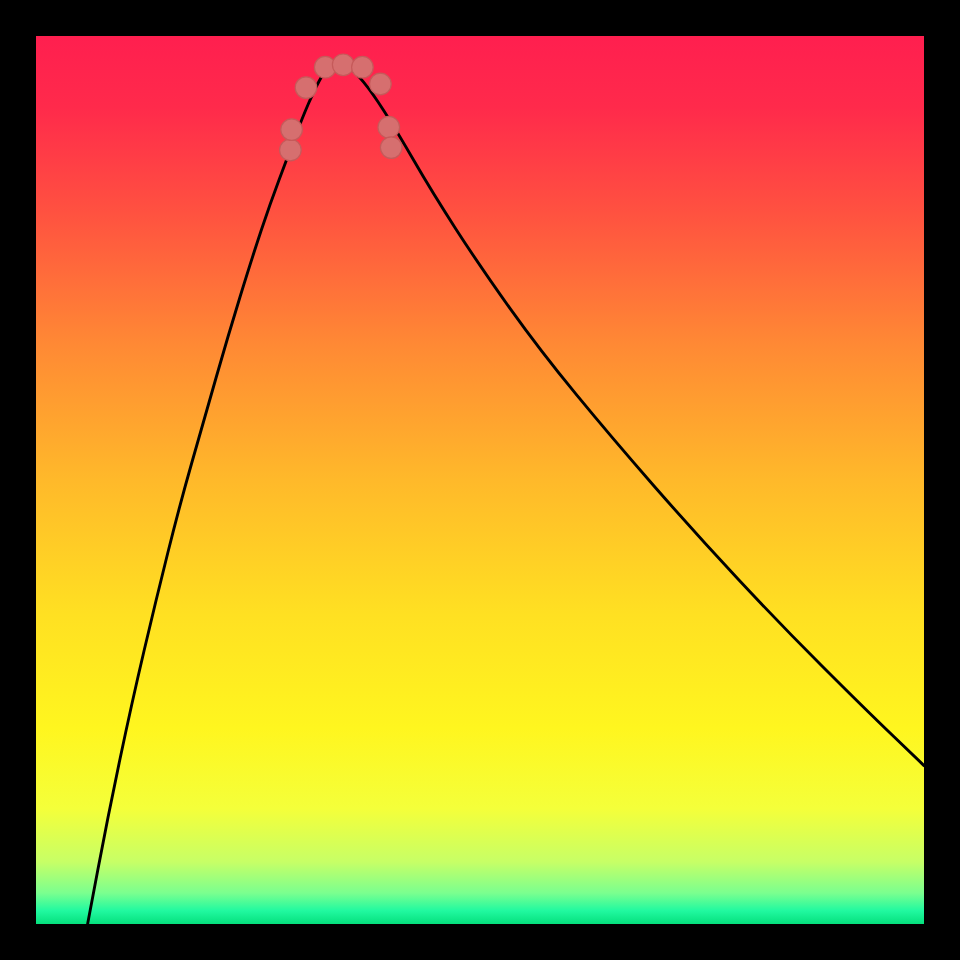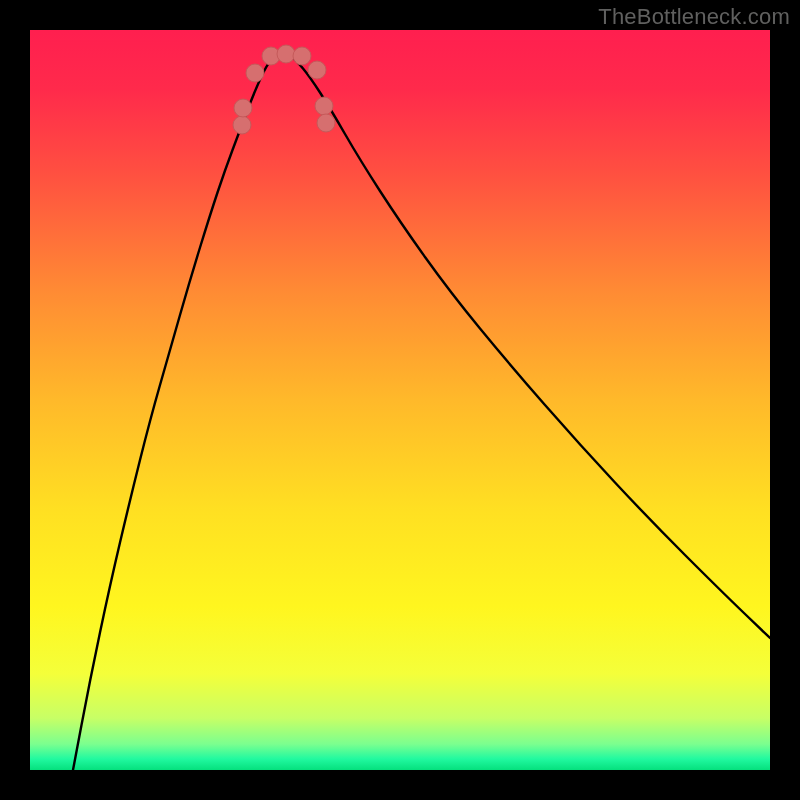--- a/index.html
+++ b/index.html
@@ -72,14 +72,13 @@
           <circle cx="241" cy="26" r="9" fill="#d66f6f" stroke="#c55a5a" stroke-width="1"></circle>
           <circle cx="256" cy="24" r="9" fill="#d66f6f" stroke="#c55a5a" stroke-width="1"></circle>
           <circle cx="272" cy="26" r="9" fill="#d66f6f" stroke="#c55a5a" stroke-width="1"></circle>
           <circle cx="287" cy="40" r="9" fill="#d66f6f" stroke="#c55a5a" stroke-width="1"></circle>
           <circle cx="294" cy="76" r="9" fill="#d66f6f" stroke="#c55a5a" stroke-width="1"></circle>
           <circle cx="296" cy="93" r="9" fill="#d66f6f" stroke="#c55a5a" stroke-width="1"></circle>
         </g>
     </svg>
   </div>
 
-  <div class="watermark">TheBottleneck.com</div>
 </div>
 
 </body></html>

